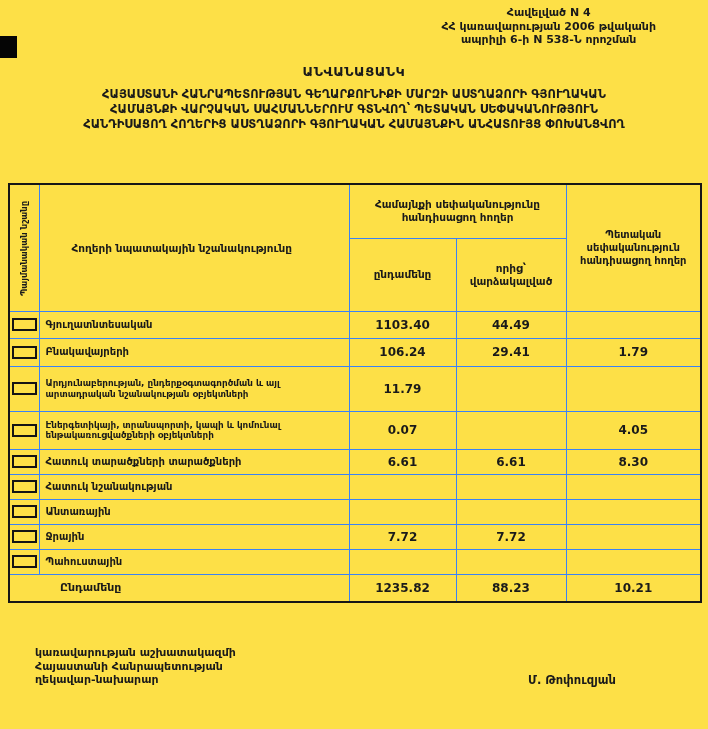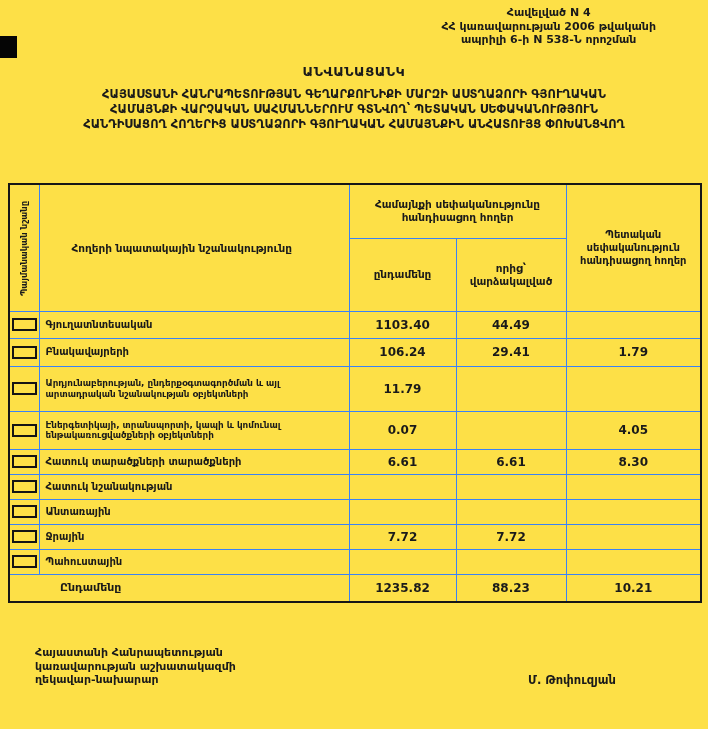--- a/index.html
+++ b/index.html
@@ -241,20 +241,20 @@
       <tr style="height:28px">
         <td class="total-label" colspan="2">Ընդամենը</td>
         <td class="num">1235.82</td>
         <td class="num">88.23</td>
         <td class="num">10.21</td>
       </tr>
     </tbody>
   </table>
 
   <div class="issuer">
+    <div>կառավարության աշխատակազմի</div>
     <div>Հայաստանի Հանրապետության</div>
-    <div>կառավարության աշխատակազմի</div>
     <div>ղեկավար-նախարար</div>
   </div>
 
   <div class="signature">Մ. Թոփուզյան</div>
 
 </div>
 
 </body></html>

